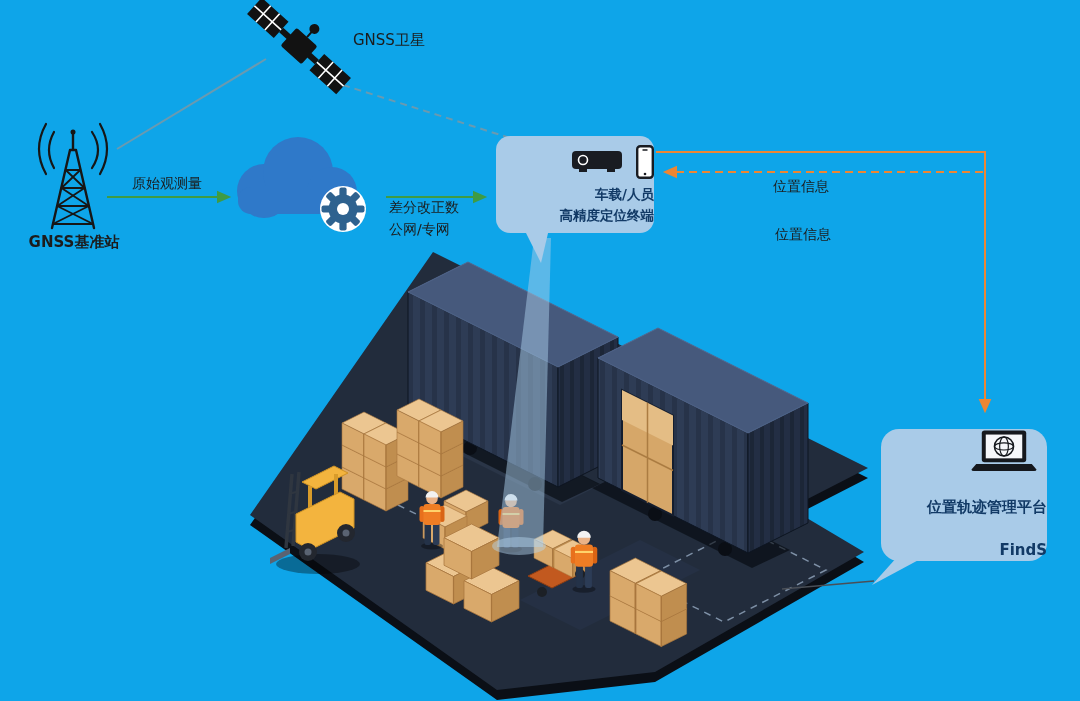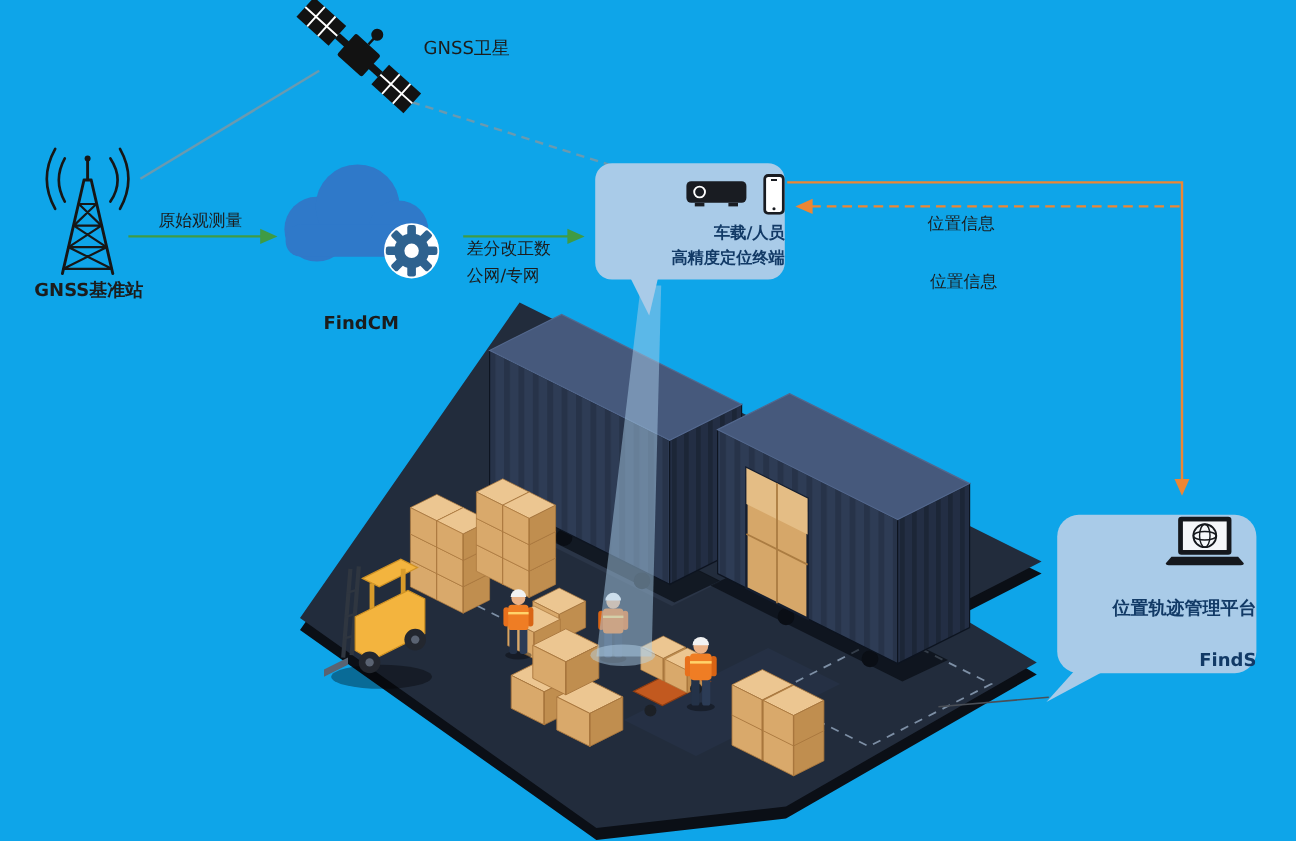--- a/index.html
+++ b/index.html
@@ -201,21 +201,20 @@
       <rect x="-3.6" y="-21.5" width="7.2" height="43" rx="2" transform="rotate(135)"></rect>
       <circle r="14.5"></circle>
     </g>
     <circle r="6" fill="#ffffff"></circle>
   </g>
 </svg>
 
 <div class="lbl" style="left:353px;top:31px">GNSS卫星</div>
 <div class="lbl bold center" style="left:17px;top:233px;width:114px">GNSS基准站</div>
 <div class="lbl small center" style="left:117px;top:175px;width:100px">原始观测量</div>
-<div class="lbl bold center" style="left:215px;top:260px;width:172px">FindCM</div>
 <div class="lbl mid" style="left:389px;top:151px">差分改正数</div>
 <div class="lbl mid" style="left:389px;top:173px">公网/专网</div>
 <div class="lbl mid center" style="left:755px;top:130px;width:92px">位置信息</div>
 <div class="lbl mid center" style="left:757px;top:178px;width:92px">位置信息</div>
 
 <div class="bubble" id="terminal-bubble">
   <div class="icon-row">
     <svg width="58" height="28" viewBox="0 0 58 28">
       <rect x="3" y="3" width="50" height="18" rx="4" fill="#191c22"></rect>
       <circle cx="14" cy="12" r="4.5" fill="none" stroke="#ffffff" stroke-width="1.6"></circle>

